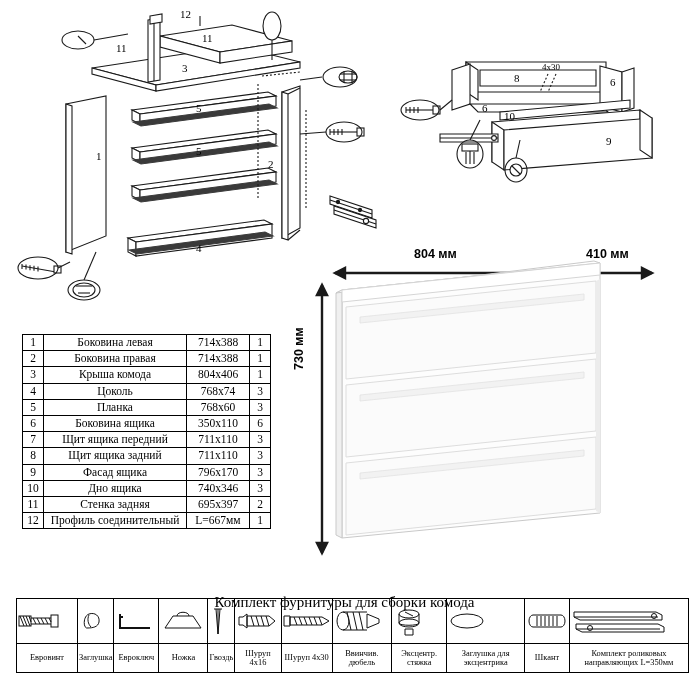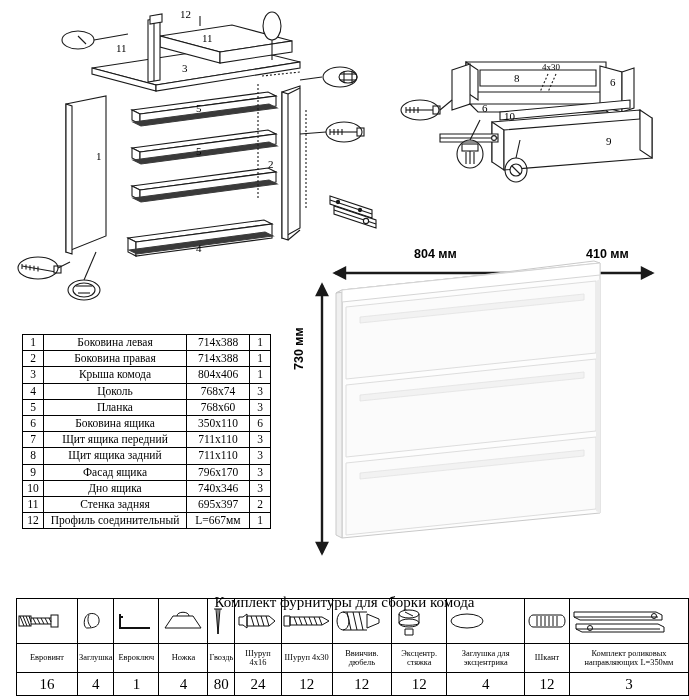--- a/index.html
+++ b/index.html
@@ -441,30 +441,16 @@
           <td>Ножка</td>
           <td>Гвоздь</td>
           <td>Шуруп 4х16</td>
           <td>Шуруп 4х30</td>
           <td>Ввинчив. дюбель</td>
           <td>Эксцентр. стяжка</td>
           <td>Заглушка для эксцентрика</td>
           <td>Шкант</td>
           <td>Комплект роликовых направляющих L=350мм</td>
         </tr>
-      <tr class="counts" id="kit-counts">
-          <td>16</td>
-          <td>4</td>
-          <td>1</td>
-          <td>4</td>
-          <td>80</td>
-          <td>24</td>
-          <td>12</td>
-          <td>12</td>
-          <td>12</td>
-          <td>4</td>
-          <td>12</td>
-          <td>3</td>
-        </tr>
     </tbody>
   </table>
 
 </div>
 
 </body></html>

